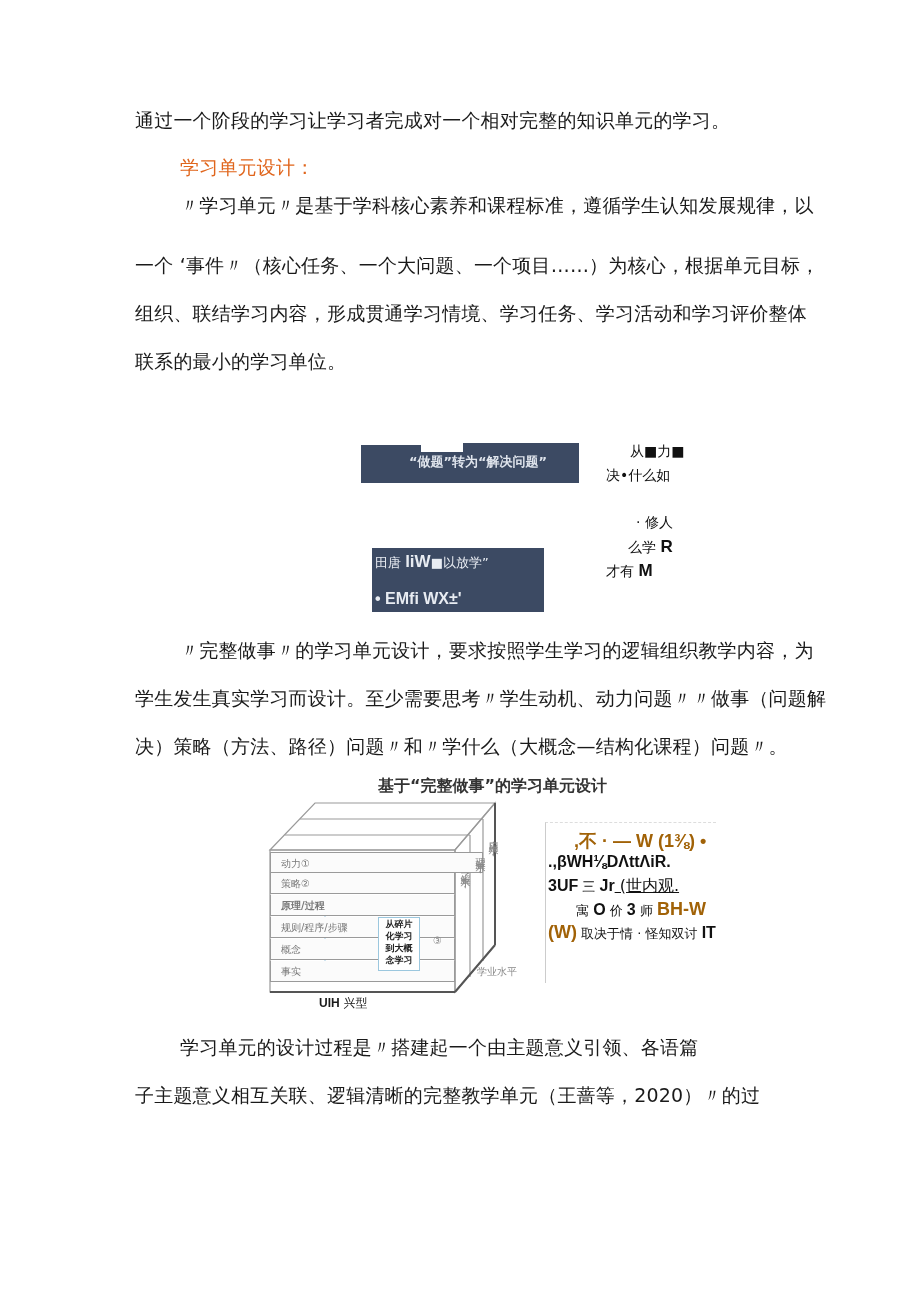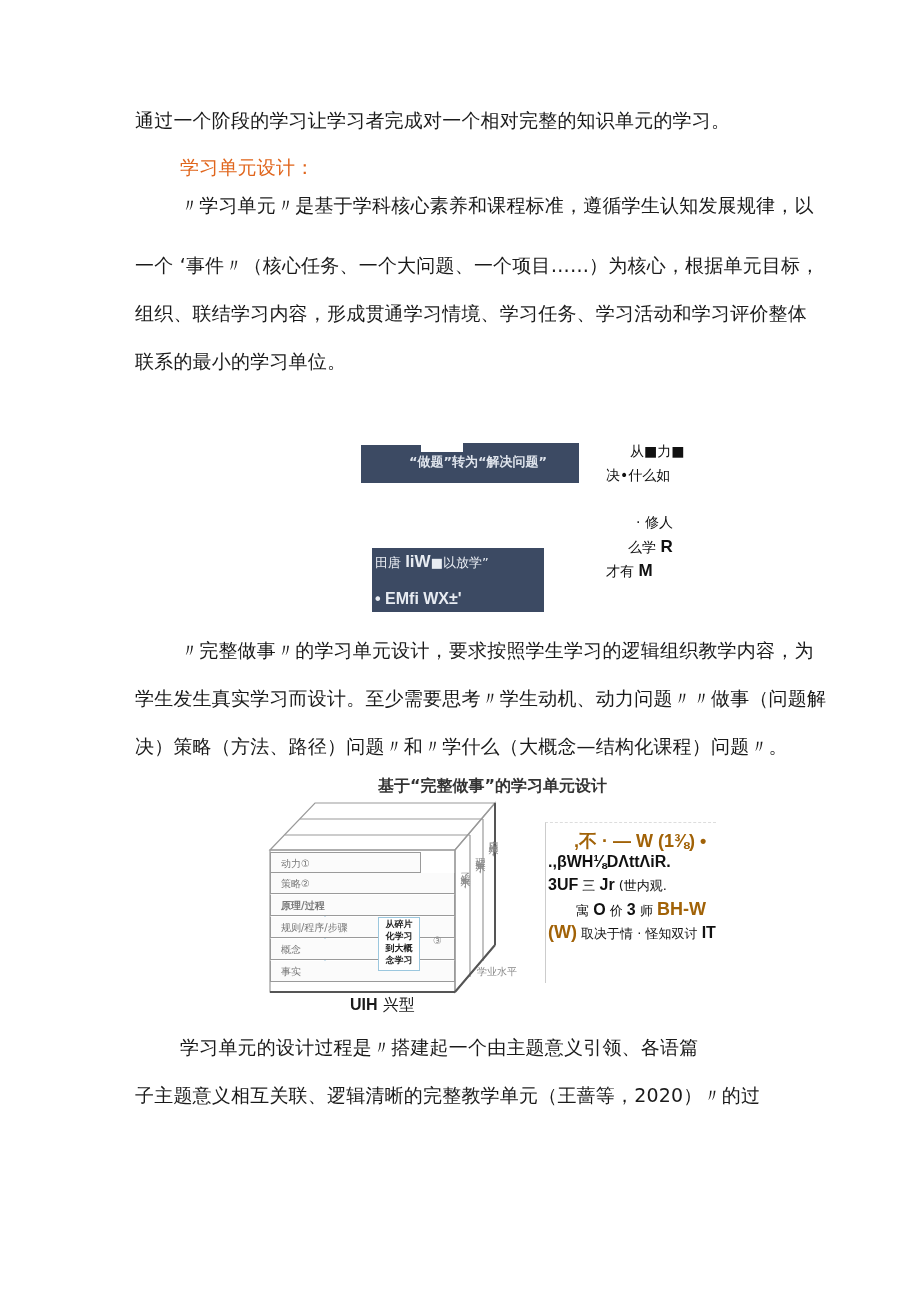--- a/index.html
+++ b/index.html
@@ -68,47 +68,47 @@
       <polygon points="190,55 230,8 230,150 190,197"></polygon>
       <line x1="205" y1="40" x2="205" y2="182"></line>
       <line x1="218" y1="24" x2="218" y2="166"></line>
       <rect x="5" y="55" width="185" height="142"></rect>
       <line x1="60" y1="110" x2="60" y2="185" stroke="#b3d3e4"></line>
     </g>
     <line x1="5" y1="197" x2="190" y2="197" stroke="#555" stroke-width="2"></line>
     <line x1="190" y1="197" x2="230" y2="150" stroke="#555" stroke-width="2"></line>
     <line x1="230" y1="8" x2="230" y2="150" stroke="#555" stroke-width="2"></line>
   </svg>
-  <div class="layer" style="top:57px;left:5px;width:151px;border-top:1px solid #9a9a9a;">动力①</div>
+  <div class="layer" style="top:57px;left:5px;width:213px;border-top:1px solid #9a9a9a;">动力①</div>
   <div class="layer" style="top:78px;left:5px;width:185px;">策略②</div>
   <div class="layer" style="top:100px;left:5px;width:185px;font-weight:bold;">原理/过程</div>
   <div class="layer" style="top:122px;left:5px;width:185px;">规则/程序/步骤</div>
   <div class="layer" style="top:144px;left:5px;width:185px;">概念</div>
   <div class="layer" style="top:166px;left:5px;width:185px;">事实</div>
   <div class="center-box">
     <div>从碎片</div>
     <div>化学习</div>
     <div>到大概</div>
     <div>念学习</div>
   </div>
   <div style="position:absolute;left:168px;top:140px;font-size:10px;color:#888;">③</div>
   <div class="vcol" style="left:191px;top:70px;">了解水平</div>
   <div class="vcol" style="left:206px;top:55px;">理解水平</div>
   <div class="vcol" style="left:219px;top:38px;">应用水平</div>
   <div style="position:absolute;left:212px;top:170px;font-size:10px;color:#888;white-space:nowrap;">学业水平</div>
 </div>
-<div style="position:absolute;left:350px;top:995px;font-size:16px;white-space:nowrap;">
+<div style="position:absolute;left:319px;top:995px;font-size:12px;white-space:nowrap;">
   <b style="font-family:'Liberation Sans',sans-serif;">UIH</b><span> 兴型</span>
 </div>
 
 <div class="notes">
   <div class="note" style="left:28px;top:6px;"><span class="red">,不 · — W (1⅜) •</span></div>
   <div class="note" style="left:2px;top:30px;"><span class="bold">.,βWH⅛DΛttΛiR.</span></div>
   <div class="note" style="left:2px;top:53px;">
-    <span class="bold">3UF</span><span> 三 </span><span class="bold">Jr</span><span style="font-size:13px;"> (世内观.</span>
+    <span class="bold">3UF</span><span> 三 </span><span class="bold">Jr</span><span style="font-size:16px;text-decoration:underline;"> (世内观.</span>
   </div>
   <div class="note" style="left:30px;top:76px;">
     <span>寓 </span><span class="bold">O</span><span> 价 </span><span class="bold">3</span><span> 师 </span><span class="red">BH-W</span>
   </div>
   <div class="note" style="left:2px;top:99px;">
     <span class="red">(W)</span><span> 取决于情 · 怪知双讨 </span><span class="bold">IT</span>
   </div>
 </div>
 
 <div class="line" style="left:180px;top:1035px;">学习单元的设计过程是〃搭建起一个由主题意义引领、各语篇</div>

